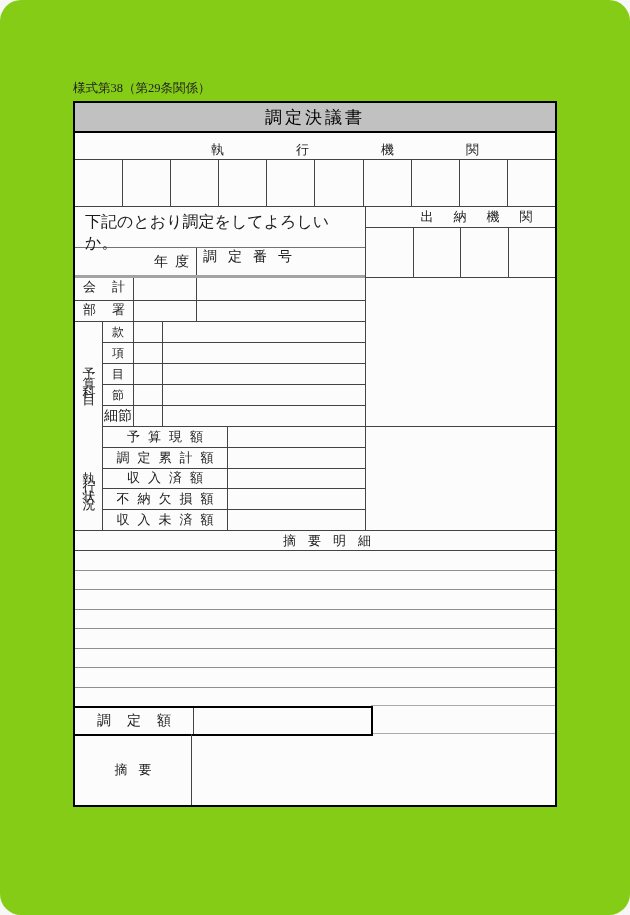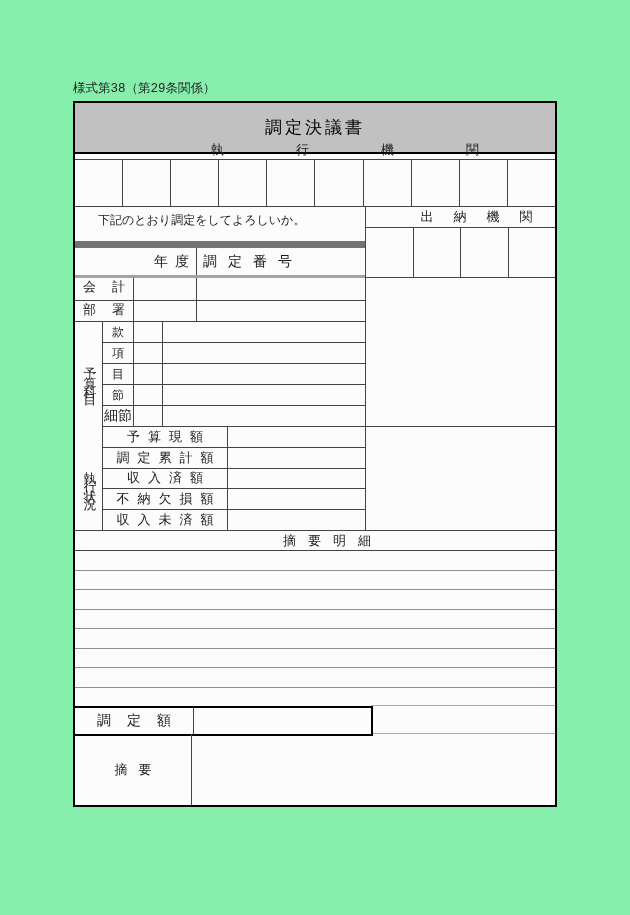--- a/index.html
+++ b/index.html
@@ -1,57 +1,58 @@
 <!DOCTYPE html>
 <html><head>
 <meta charset="utf-8">
 <style>
   * { margin:0; padding:0; box-sizing:border-box; }
   html,body { background:#f7f7f7; }
   .page {
-    position:relative; width:630px; height:915px; background:#86efac;
-    font-family:Liberation Mono, monospace; color:#1a1a1a;
+    position:relative; width:630px; height:915px; background:#84cc16;
+    font-family:Liberation Serif, serif; color:#1a1a1a;
     overflow:hidden;
+    border-radius:21px;
   }
   .form-number { position:absolute; left:73px; top:80px; font-size:12.5px; color:#222; }
 
   .form {
     position:absolute; left:73px; top:101px; width:484px; height:706px;
     border:2px solid #000; background:#fcfcfc;
   }
   .form > div { position:absolute; }
 
   
-  .titlebar { left:0; top:0; width:480px; height:51px; background:#c1c1c1;
+  .titlebar { left:0; top:0; width:480px; height:30px; background:#c1c1c1;
     border-bottom:2px solid #000; display:flex; align-items:center; justify-content:center; }
   .title { font-size:17px; letter-spacing:3px; color:#000; }
 
   
   .exec-header { left:0; top:38px; width:480px; height:19px; border-bottom:1px solid #444;
     display:flex; align-items:center; }
   .chars { display:flex; align-items:center; font-size:13px; }
   .exec-chars { width:100%; justify-content:center; gap:72px; position:relative; left:30px; }
 
   
   .sig-row { left:0; top:57px; width:480px; height:47px; border-bottom:1px solid #444; display:flex; }
   .sig-row > div { flex:1; border-right:1px solid #444; }
   .sig-row > div:last-child { border-right:none; }
 
   
   .main { left:0; top:104px; width:480px; height:323px; display:flex; }
   .main-left { width:290px; display:flex; flex-direction:column; }
   .main-right { width:190px; border-left:1px solid #444; display:flex; flex-direction:column; }
 
-  .approval { height:41px; border-bottom:7px solid #737373; font-size:12px; padding:5px 23px; }
+  .approval { height:41px; border-bottom:1px solid #737373; font-size:16px; padding:5px 10px; }
 
   .year-row { height:30px; border-bottom:3px solid #a3a3a3; display:flex; }
   .year-cell { width:122px; border-right:1px solid #444; display:flex; align-items:center;
     justify-content:flex-end; }
   .year-label { font-size:14px; letter-spacing:7px; }
-  .number-cell { flex:1; display:flex; align-items:center; padding-left:6px; }
+  .number-cell { flex:1; display:flex; align-items:flex-start; padding-left:6px; }
   .number-label { font-size:14px; letter-spacing:11px; }
 
   .acct-row { height:23px; border-bottom:1px solid #444; display:flex; }
   .acct-row.dept { height:21px; }
   .row-lbl { width:59px; border-right:1px solid #444; }
   .between { width:100%; justify-content:space-between; padding:0 8px; }
   .mid-cell { width:63px; border-right:1px solid #444; }
   .val-cell { flex:1; }
 
   .budget { height:105px; display:flex; }

